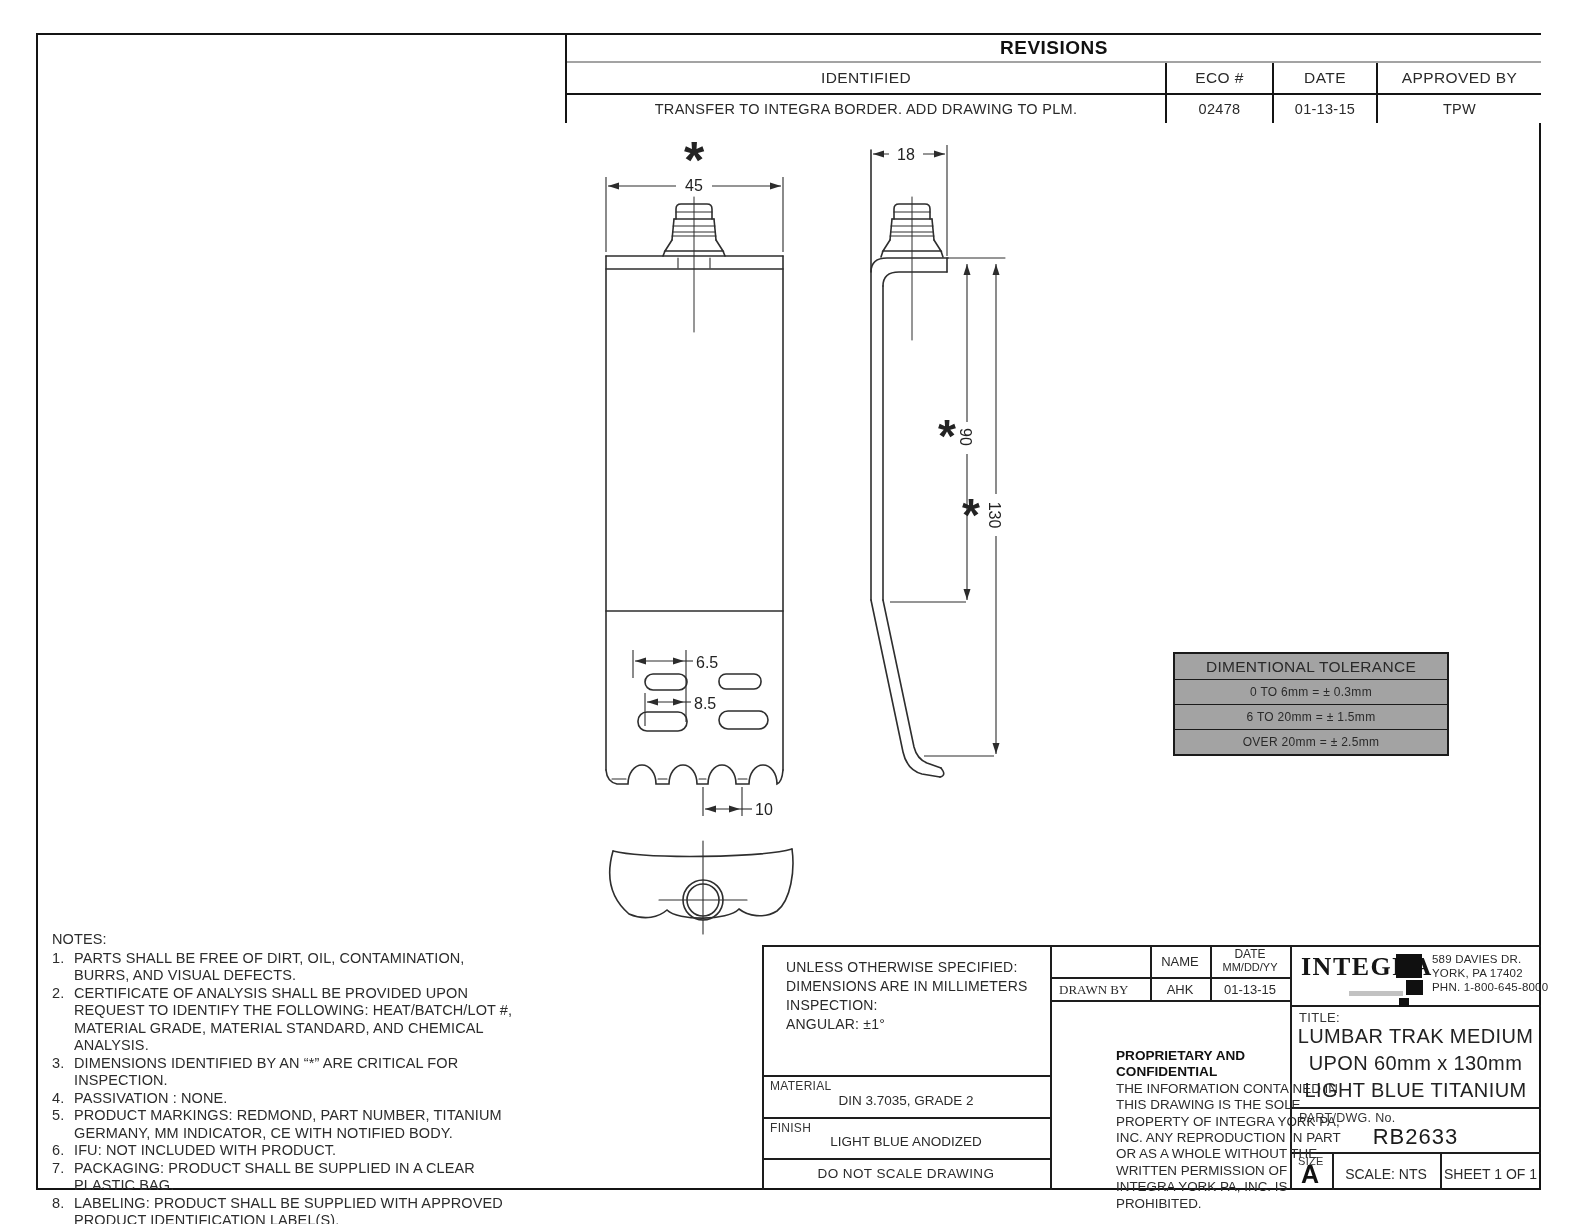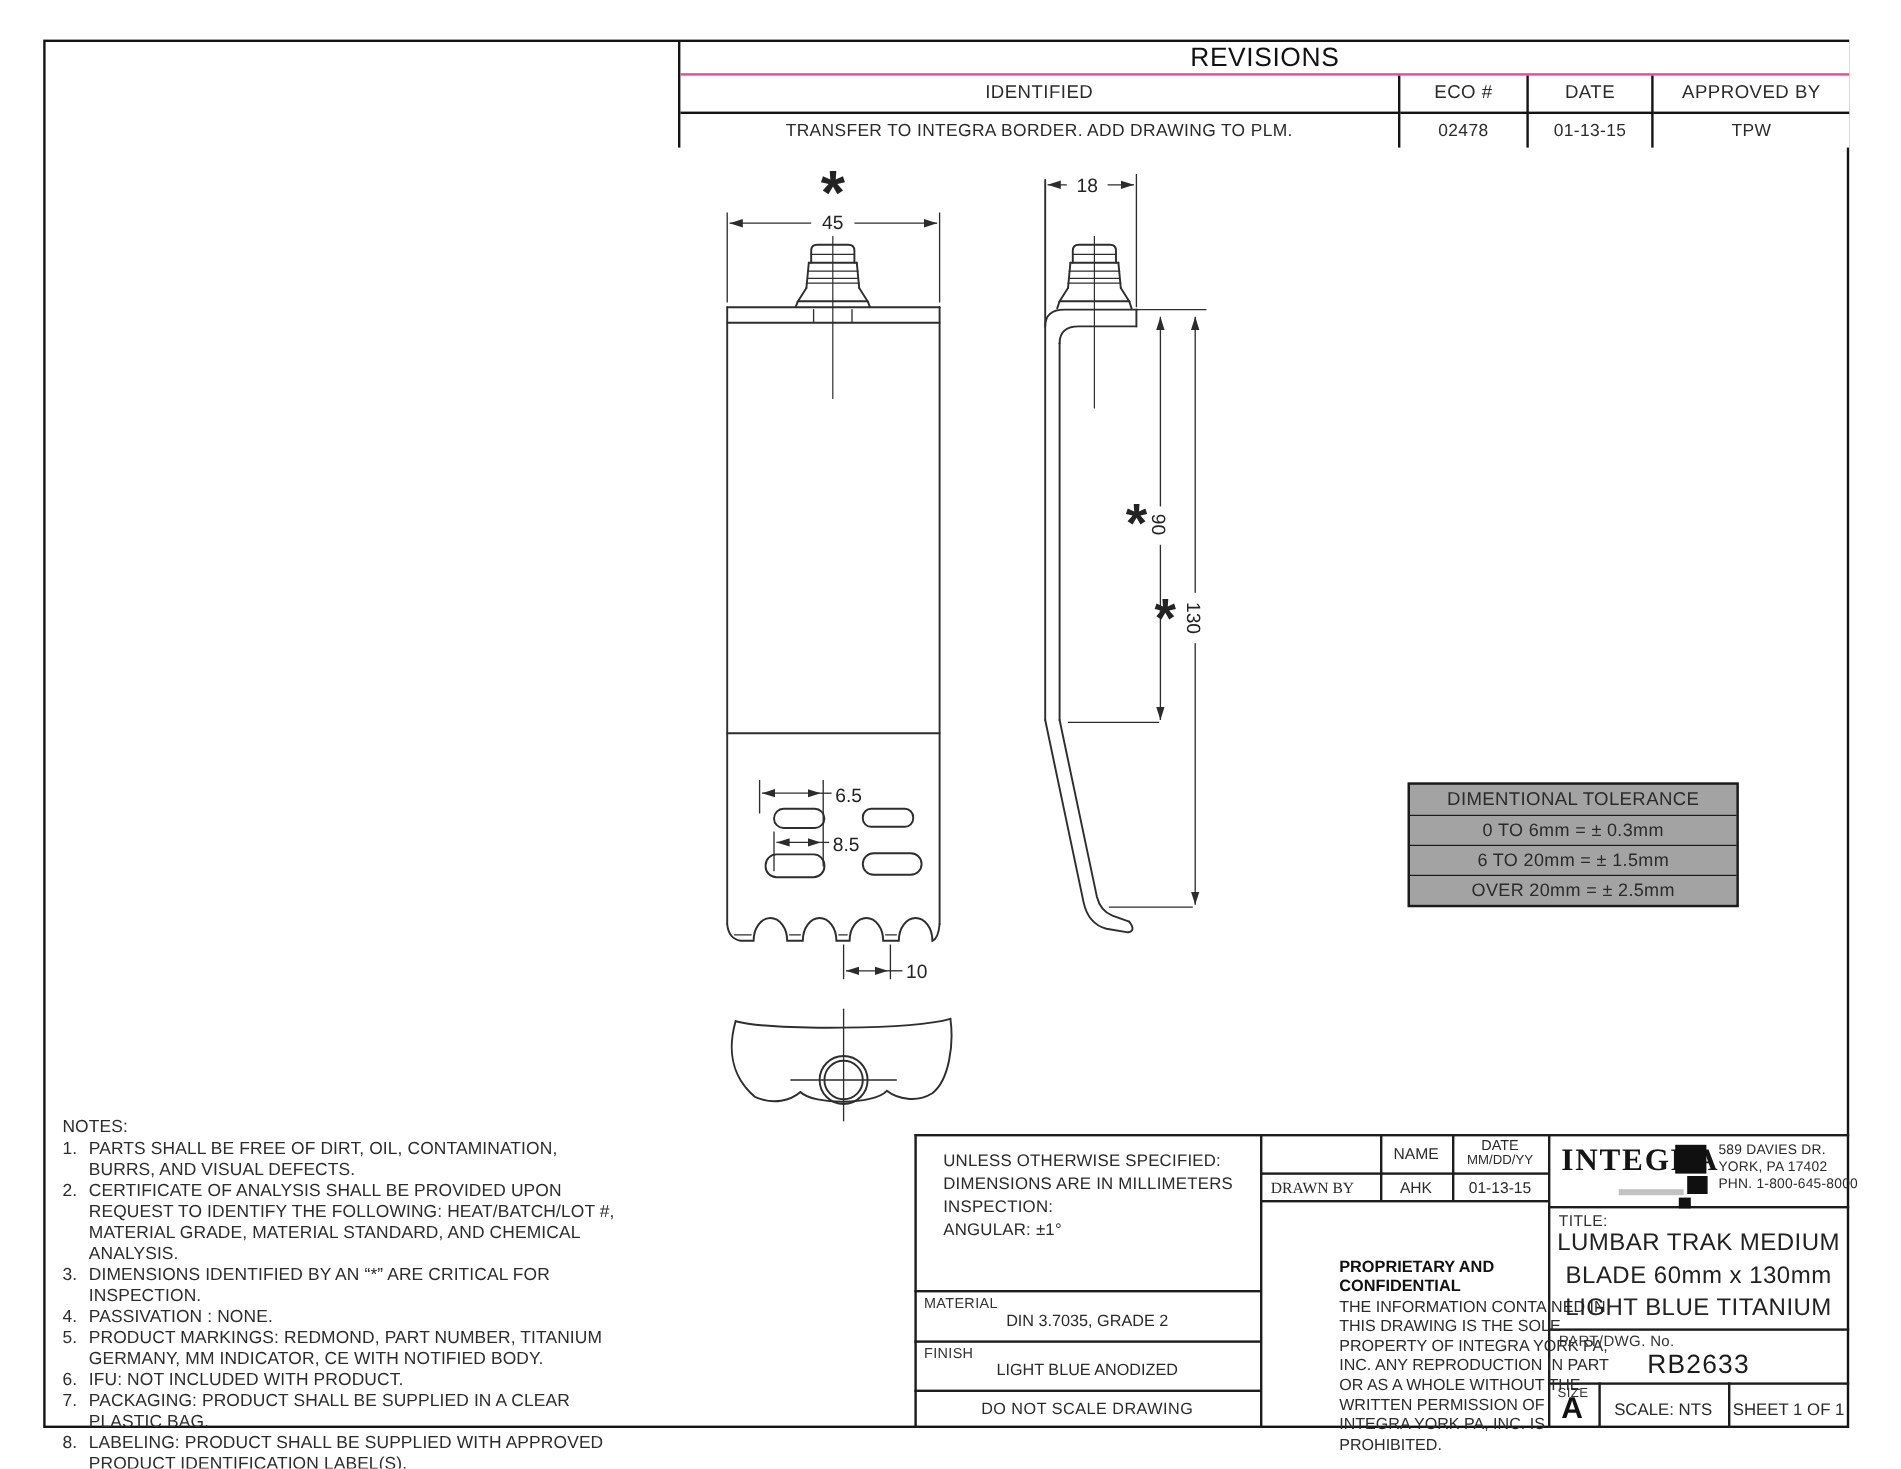--- a/index.html
+++ b/index.html
@@ -6,32 +6,32 @@
   .sheet{position:relative;width:1584px;height:1224px;background:#ffffff;
          font-family:"Liberation Sans",sans-serif;color:#2a2a2a;overflow:hidden;}
   .abs{position:absolute;}
   .ln{position:absolute;background:#1d1d1d;}
   .border-rect{position:absolute;left:36px;top:33px;width:1505px;height:1157px;
                border:2px solid #141414;box-sizing:border-box;}
 
   
   .rev{position:absolute;left:565px;top:35px;width:974px;border-left:2px solid #141414;
        background:#fff;box-sizing:content-box;}
-  .rev-title{height:26px;border-bottom:2px solid #ec4899;display:flex;align-items:center;
-             justify-content:center;font-weight:normal;font-size:22px;letter-spacing:.5px;color:#111;}
+  .rev-title{height:26px;border-bottom:2px solid #a3a3a3;display:flex;align-items:center;
+             justify-content:center;font-weight:bold;font-size:19px;letter-spacing:.5px;color:#111;}
   .rev-grid{display:grid;grid-template-columns:600px 107px 104px 163px;}
   .rev-grid > div{display:flex;align-items:center;justify-content:center;box-sizing:border-box;}
   .rev-grid > div:nth-child(-n+3){border-right:2px solid #141414;}
   .rev-head > div{height:32px;font-size:15.5px;letter-spacing:.4px;border-bottom:2px solid #141414;}
   .rev-row > div{height:28px;font-size:14.5px;letter-spacing:.3px;}
 
   
   .tol{position:absolute;left:1173px;top:652px;width:272px;border:2px solid #1a1a1a;background:#a3a3a3;}
   .tol-row{height:24px;display:flex;align-items:center;justify-content:center;
-           font-size:15px;letter-spacing:.3px;border-top:1.5px solid #1a1a1a;}
+           font-size:12px;letter-spacing:.3px;border-top:1.5px solid #1a1a1a;}
   .tol-row:first-child{border-top:none;height:25px;font-size:15.5px;}
 
   
   .notes{position:absolute;left:52px;top:931px;width:540px;font-size:14.5px;line-height:17.5px;
          letter-spacing:.1px;color:#2c2c2c;}
   .notes-title{margin-bottom:1px;}
   .note-row{display:flex;}
   .note-num{width:22px;flex:none;}
   .note-text{width:445px;}
 
@@ -283,21 +283,21 @@
     <div class="sq" style="left:1396px;top:954px;width:26px;height:24px;"></div>
     <div class="sq" style="left:1406px;top:980px;width:17px;height:15px;"></div>
     <div class="sq" style="left:1399px;top:998px;width:10px;height:9px;"></div>
     <div class="addr">
       <div>589 DAVIES DR.</div>
       <div>YORK, PA 17402</div>
       <div>PHN. 1-800-645-8000</div>
     </div>
     <div class="lbl" style="left:1299px;top:1010px;font-size:13px;">TITLE:</div>
     <div class="cellc big-title" style="left:1290px;top:1025px;width:251px;">LUMBAR TRAK MEDIUM</div>
-    <div class="cellc big-title" style="left:1290px;top:1052px;width:251px;">BLADE 60mm x 130mm</div>
+    <div class="cellc big-title" style="left:1290px;top:1052px;width:251px;">UPON 60mm x 130mm</div>
     <div class="cellc big-title" style="left:1290px;top:1079px;width:251px;">LIGHT BLUE TITANIUM</div>
     <div class="lbl" style="left:1299px;top:1111px;font-size:12.5px;">PART/DWG. No.</div>
     <div class="cellc partno" style="left:1290px;top:1124px;width:251px;">RB2633</div>
     <div class="lbl" style="left:1298px;top:1155px;font-size:11px;">SIZE</div>
     <div class="size-a">A</div>
     <div class="cellc" style="left:1332px;top:1166px;width:108px;font-size:14px;">SCALE: NTS</div>
     <div class="cellc" style="left:1440px;top:1166px;width:101px;font-size:14px;">SHEET 1 OF 1</div>
   </div>
 
 </div>

